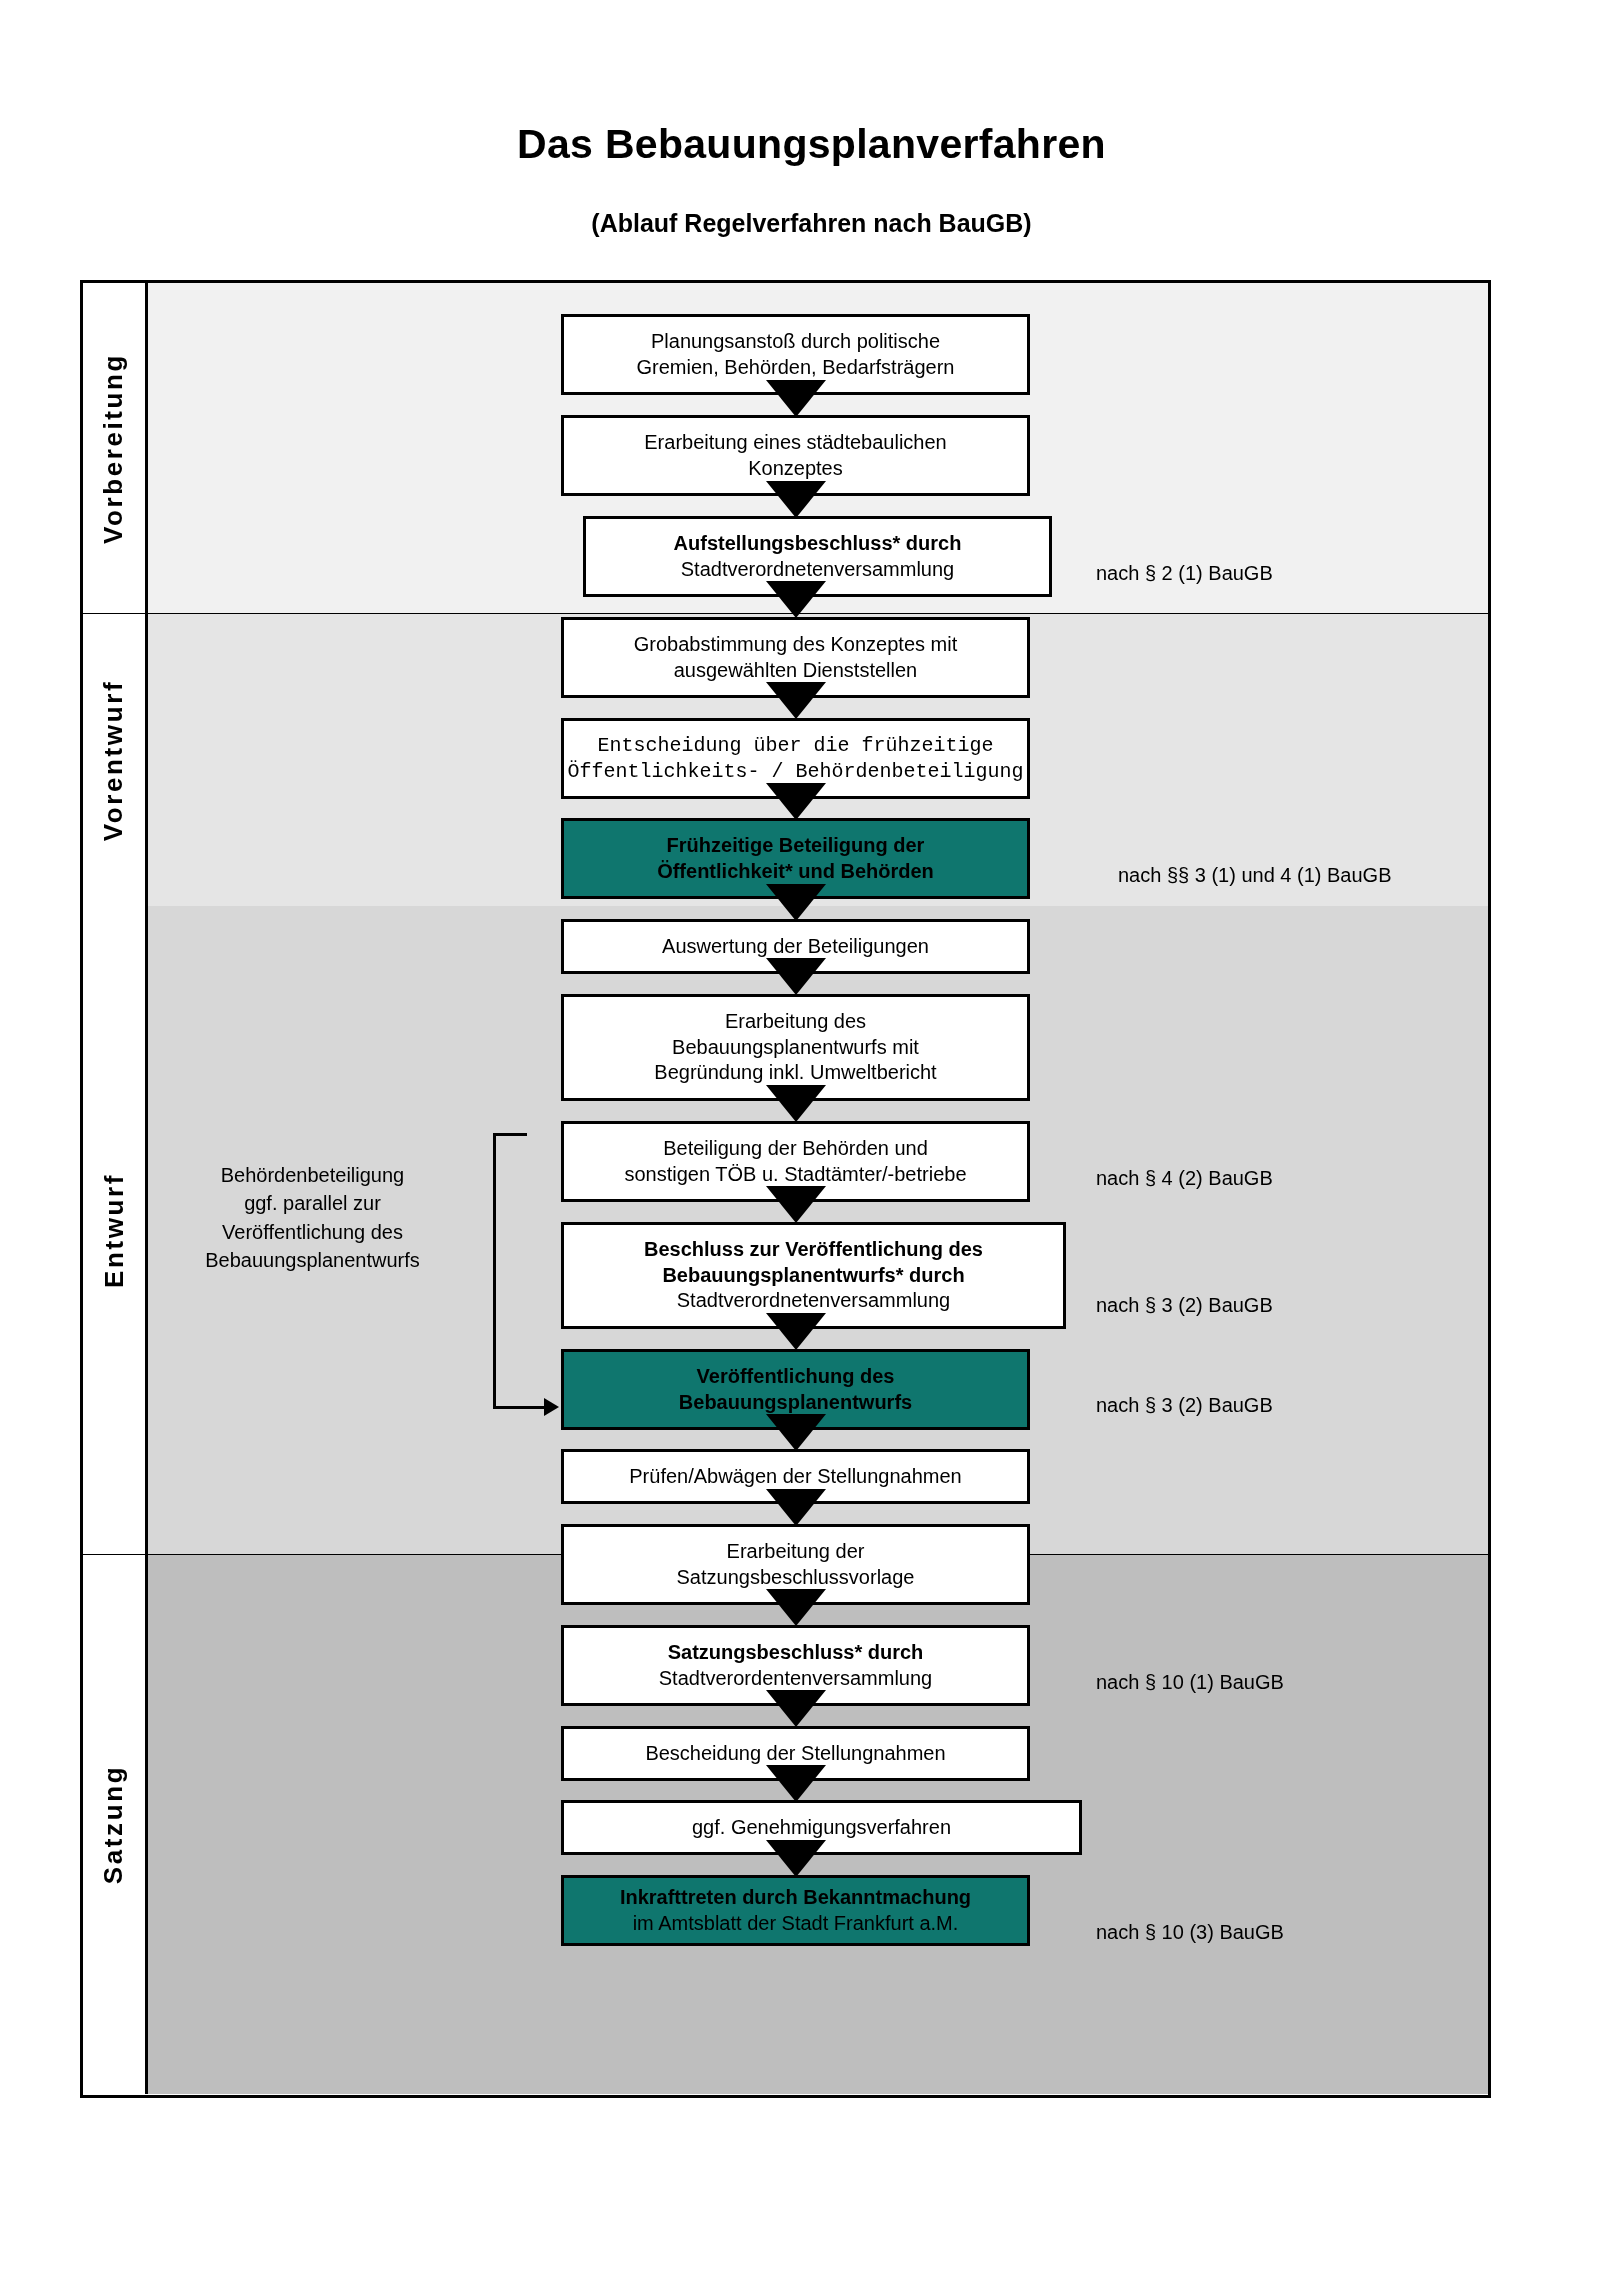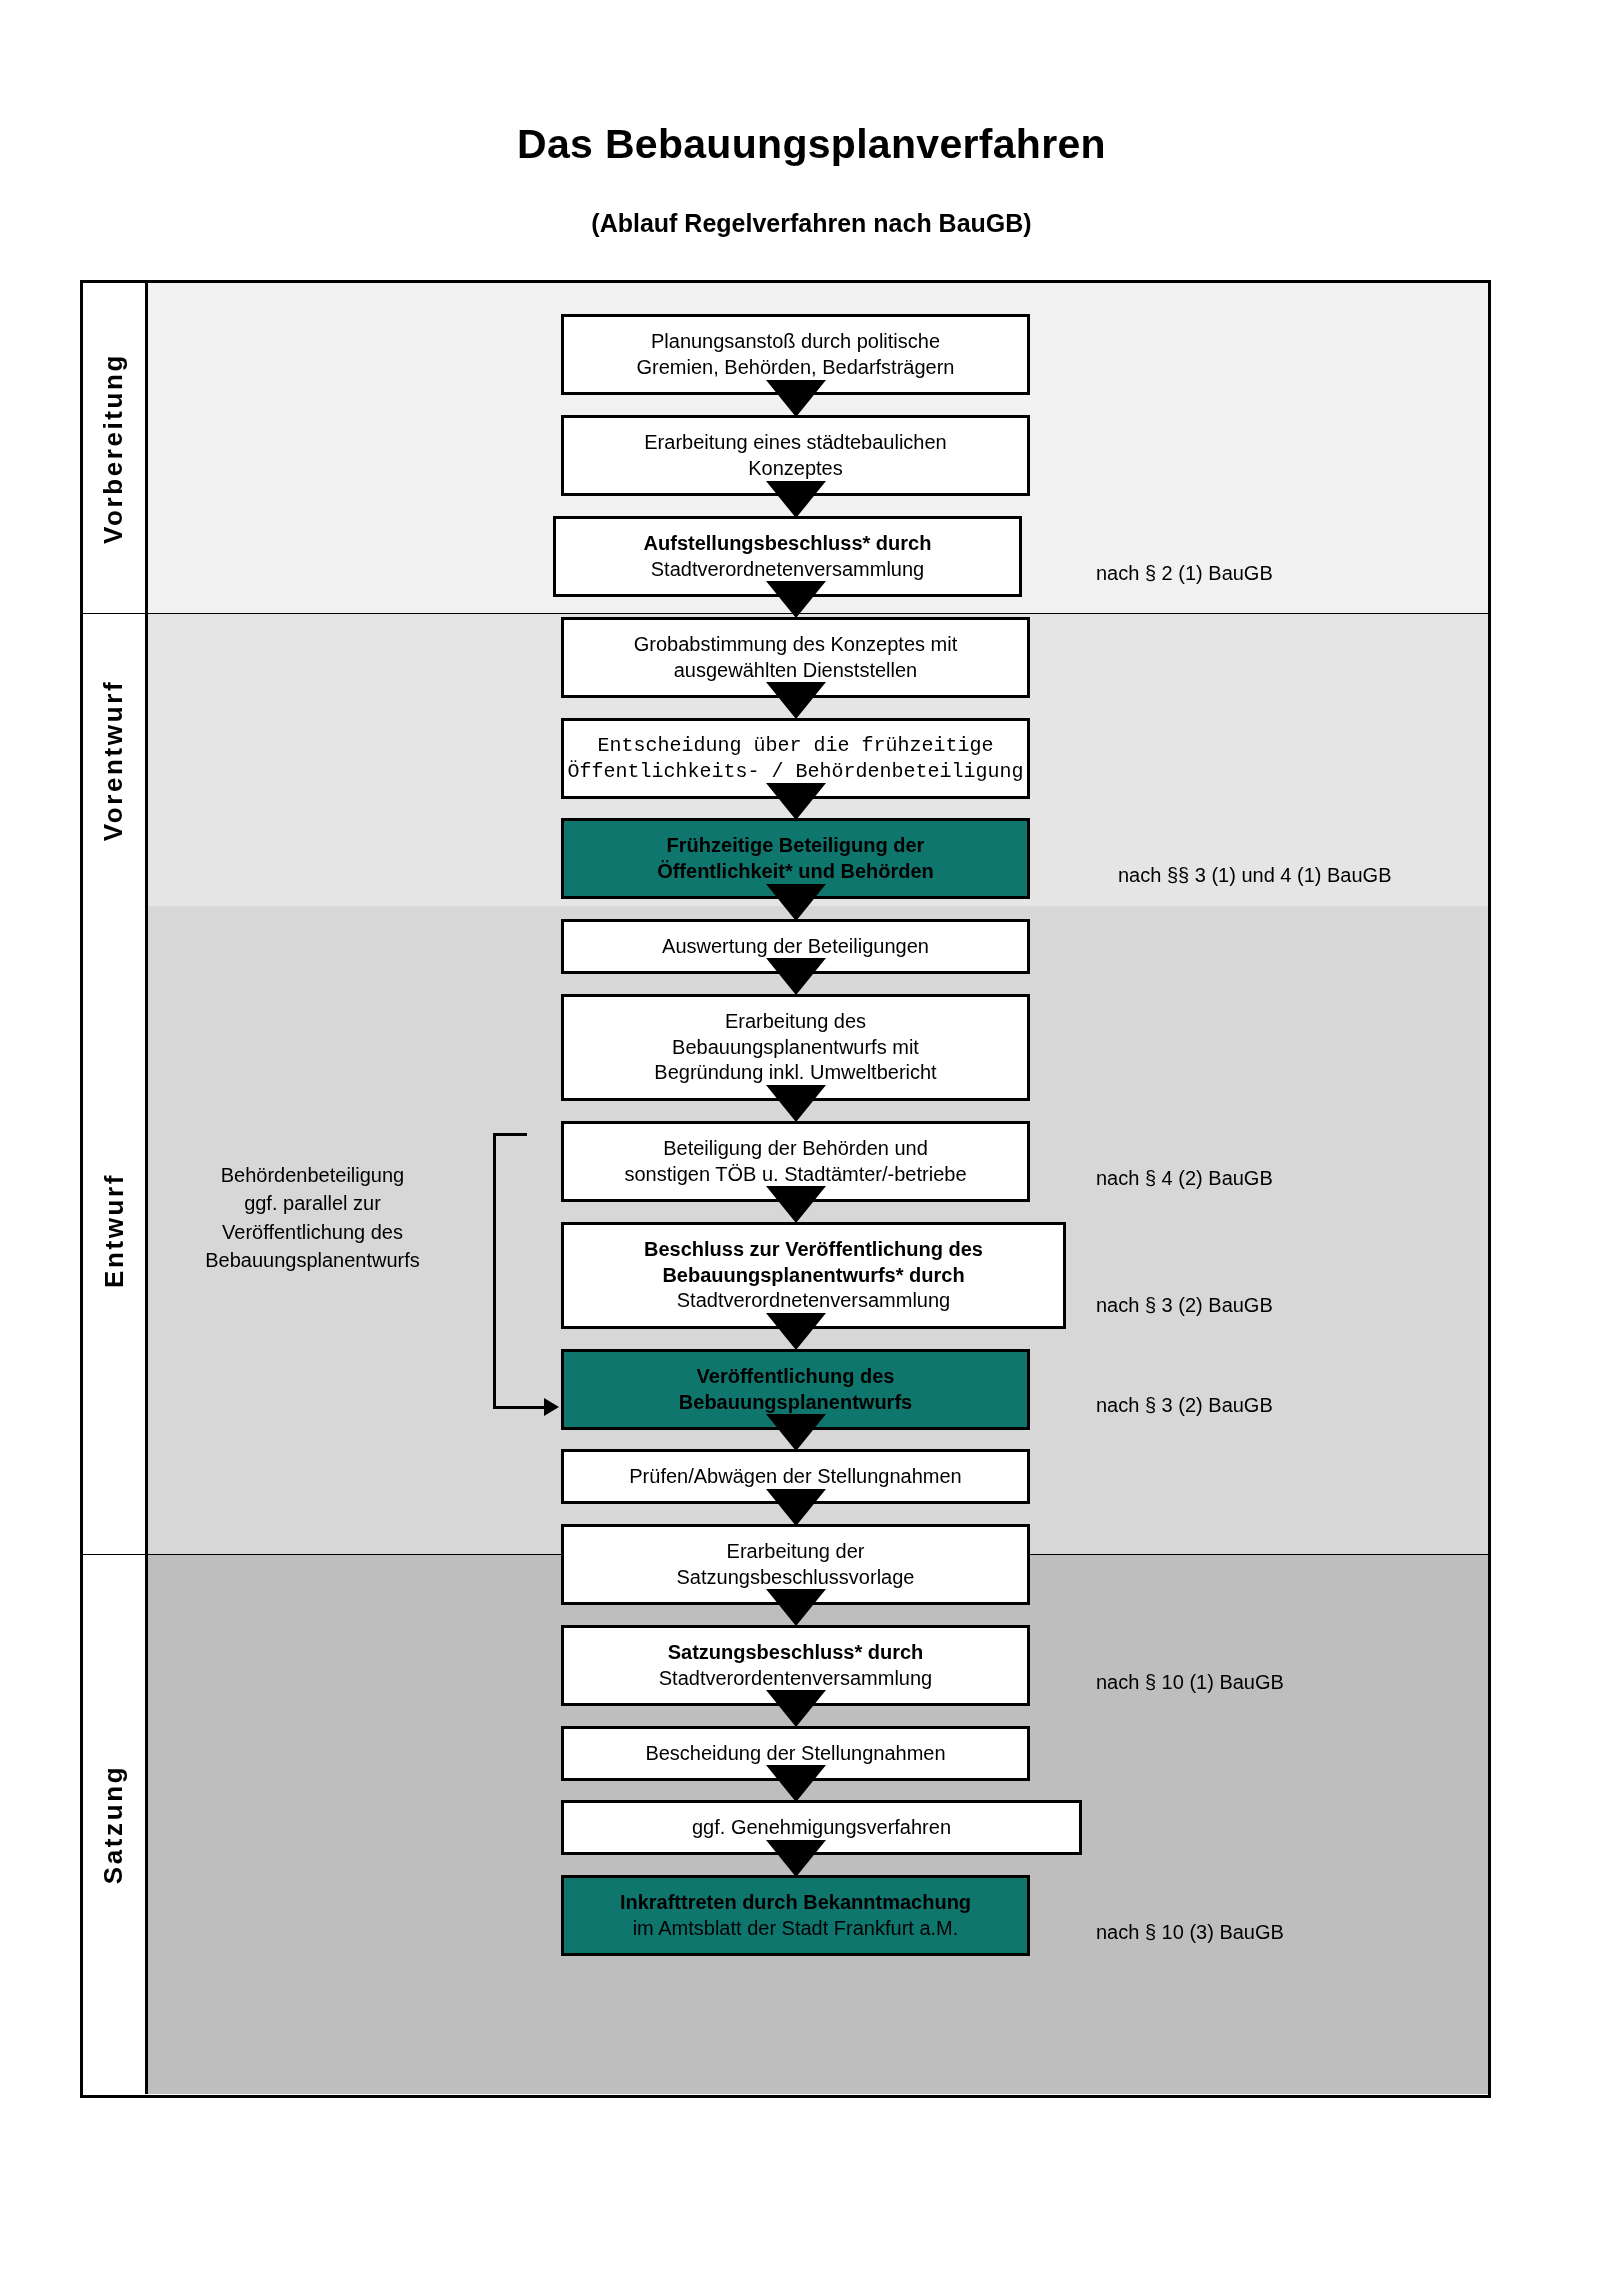--- a/index.html
+++ b/index.html
@@ -128,21 +128,21 @@
         <div class="box" style="left: 478px; width: 469px; top: 31px; height: 81px;">
           <span class="ln">Planungsanstoß durch politische</span>
           <span class="ln">Gremien, Behörden, Bedarfsträgern</span>
         </div>
         <div class="arrow" style="left: 683px; top: 97px;"></div>
         <div class="box" style="left: 478px; width: 469px; top: 132px; height: 81px;">
           <span class="ln">Erarbeitung eines städtebaulichen</span>
           <span class="ln">Konzeptes</span>
         </div>
         <div class="arrow" style="left: 683px; top: 198px;"></div>
-        <div class="box" style="left: 470px; width: 469px; top: 233px; height: 81px;">
+        <div class="box" style="left: 500px; width: 469px; top: 233px; height: 81px;">
           <span class="ln b">Aufstellungsbeschluss* durch</span>
           <span class="ln">Stadtverordnetenversammlung</span>
         </div>
         <div class="arrow" style="left: 683px; top: 298px;"></div>
         <div class="box" style="left: 478px; width: 469px; top: 334px; height: 81px;">
           <span class="ln">Grobabstimmung des Konzeptes mit</span>
           <span class="ln">ausgewählten Dienststellen</span>
         </div>
         <div class="arrow" style="left: 683px; top: 399px;"></div>
         <div class="box" style="left: 478px; width: 469px; top: 435px; height: 81px; font-family: Liberation Mono, monospace;">
@@ -196,21 +196,21 @@
         </div>
         <div class="arrow" style="left: 683px; top: 1407px;"></div>
         <div class="box" style="left: 478px; width: 469px; top: 1443px; height: 55px;">
           <span class="ln">Bescheidung der Stellungnahmen</span>
         </div>
         <div class="arrow" style="left: 683px; top: 1482px;"></div>
         <div class="box" style="left: 478px; width: 521px; top: 1517px; height: 55px;">
           <span class="ln">ggf. Genehmigungsverfahren</span>
         </div>
         <div class="arrow" style="left: 683px; top: 1557px;"></div>
-        <div class="box blue" style="left: 478px; width: 469px; top: 1592px; height: 81px;">
+        <div class="box blue" style="left: 478px; width: 469px; top: 1592px; height: 71px;">
           <span class="ln b">Inkrafttreten durch Bekanntmachung</span>
           <span class="ln">im Amtsblatt der Stadt Frankfurt a.M.</span>
         </div>
       </div>
     <div id="notes">
         <div class="sidenote" style="left: 1013px; top: 279px;">nach § 2 (1) BauGB</div>
         <div class="sidenote" style="left: 1035px; top: 581px;">nach §§ 3 (1) und 4 (1) BauGB</div>
         <div class="sidenote" style="left: 1013px; top: 884px;">nach § 4 (2) BauGB</div>
         <div class="sidenote" style="left: 1013px; top: 1011px;">nach § 3 (2) BauGB</div>
         <div class="sidenote" style="left: 1013px; top: 1111px;">nach § 3 (2) BauGB</div>

